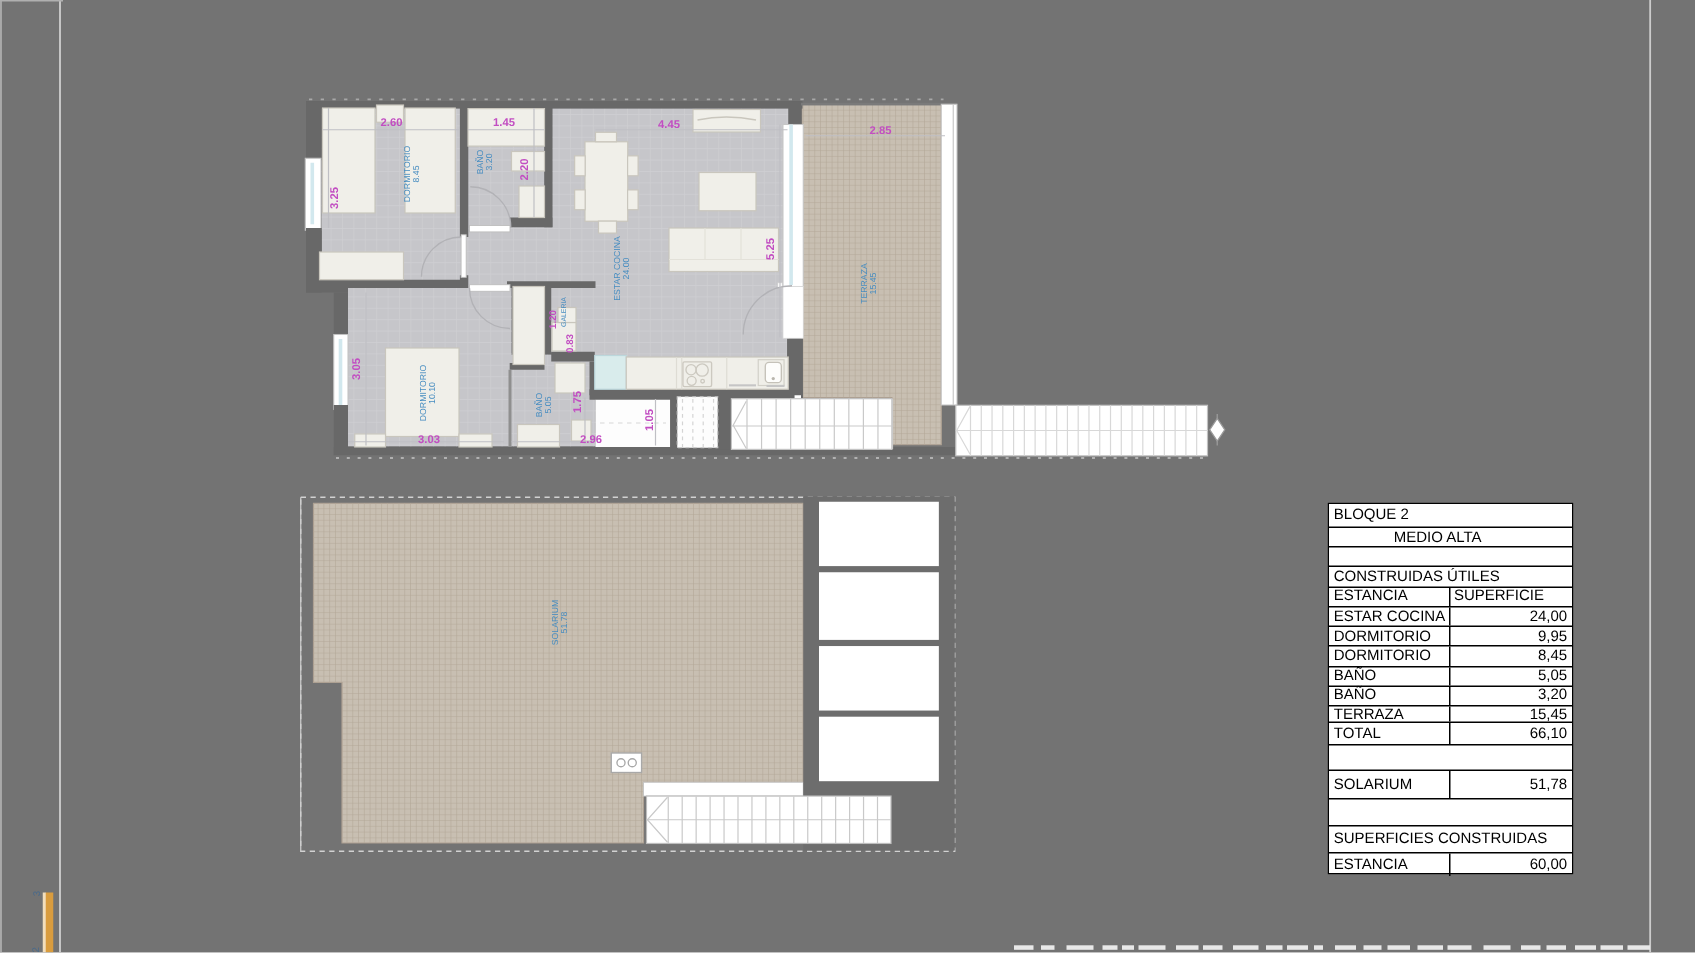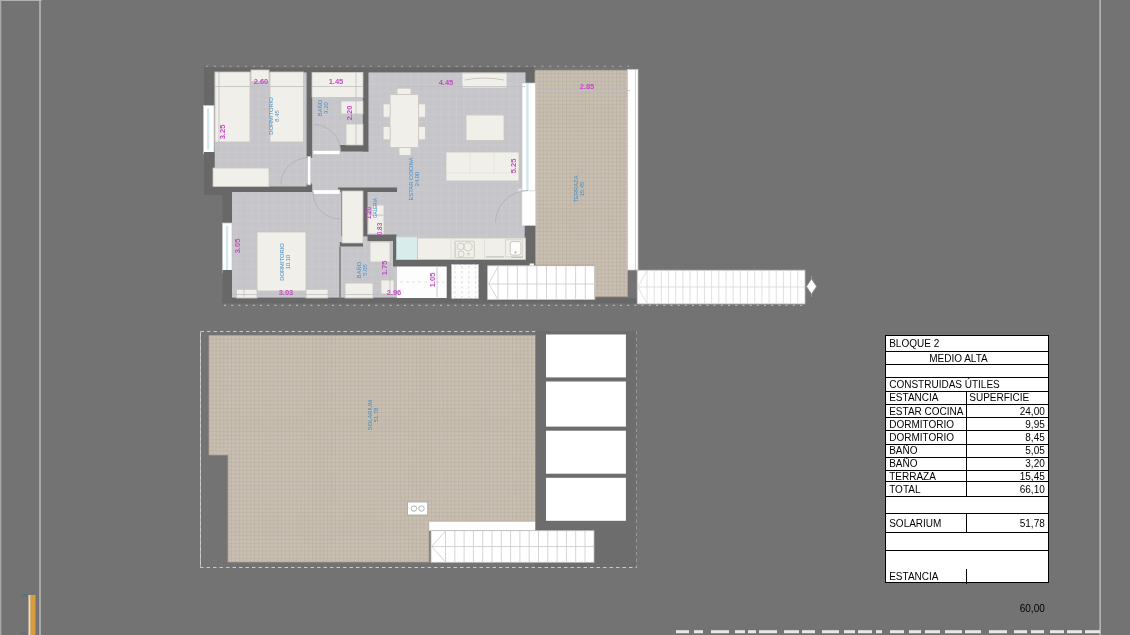--- a/index.html
+++ b/index.html
@@ -419,18 +419,21 @@
         <div style="position:absolute;left:80.1px;top:0;width:1px;height:100%;background:#000;"></div>
         <div class="cell" style="right:3px;top:1.5px;">66,10</div>
       </div>
       <div style="position:absolute;left:0;top:161.3px;width:100%;height:17.0px;border-bottom:1px solid #000;"></div>
       <div style="position:absolute;left:0;top:178.3px;width:100%;height:18.5px;border-bottom:1px solid #000;">
         <div class="cell" style="left:3px;top:3.2px;">SOLARIUM</div>
         <div style="position:absolute;left:80.1px;top:0;width:1px;height:100%;background:#000;"></div>
         <div class="cell" style="right:3px;top:3.2px;">51,78</div>
       </div>
       <div style="position:absolute;left:0;top:196.8px;width:100%;height:18.0px;border-bottom:1px solid #000;"></div>
+      <div style="position:absolute;left:0;top:214.8px;width:100%;height:18.5px;border-bottom:1px solid #000;">
+        <div class="cell" style="left:3px;top:3.2px;">SUPERFICIES CONSTRUIDAS</div>
+      </div>
       <div style="position:absolute;left:0;top:233.3px;width:100%;height:15.0px;">
         <div class="cell" style="left:3px;top:1.5px;">ESTANCIA</div>
         <div style="position:absolute;left:80.1px;top:0;width:1px;height:100%;background:#000;"></div>
-        <div class="cell" style="right:3px;top:1.5px;margin-top:32px;">60,00</div>
+        <div class="cell" style="right:3px;top:1.5px;">60,00</div>
       </div>
     </div>
 </div>
 </body></html>

